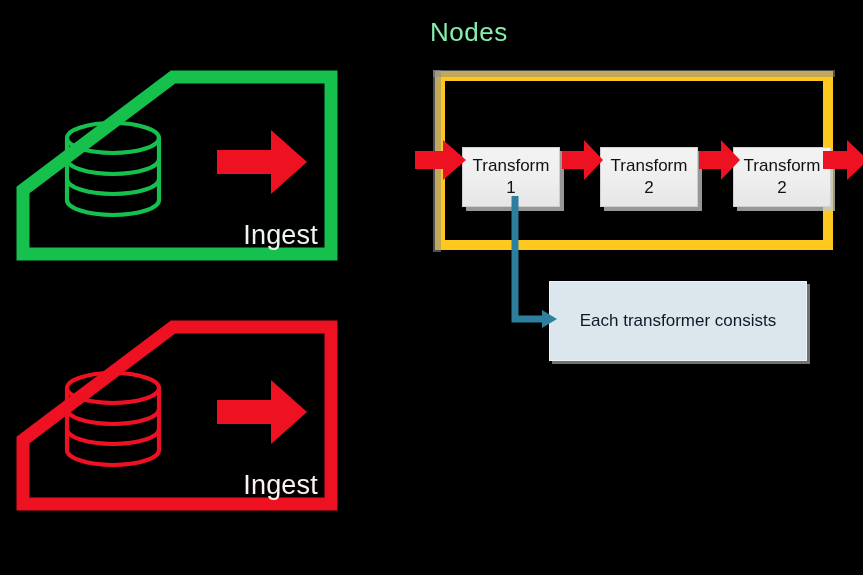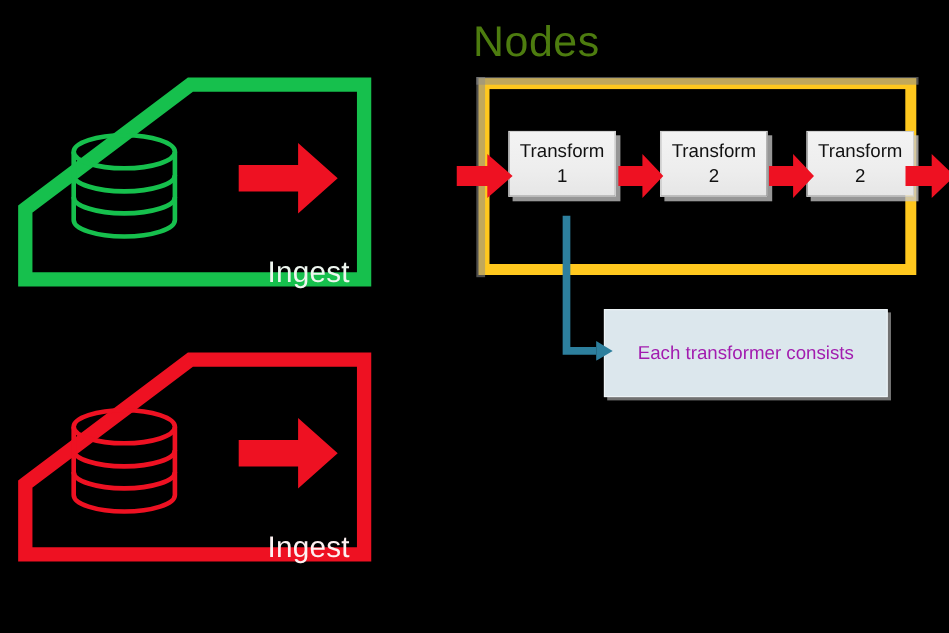--- a/index.html
+++ b/index.html
@@ -25,37 +25,37 @@
   .ingest-shape {
     position: absolute;
     inset: 0;
   }
   .ingest-shape svg {
     display: block;
   }
   .ingest-label {
     position: absolute;
     right: 22px;
-    bottom: 0;
+    bottom: 12px;
     font-size: 27px;
     font-weight: 400;
     letter-spacing: 0.2px;
     color: #f2f4f2;
     white-space: nowrap;
   }
   .ingest-label.green-tint { color: #eef6ef; }
   .ingest-label.red-tint   { color: #fdf1f1; }
 
   
   #nodes-title {
     position: absolute;
     left: 430px;
     top: 17px;
-    font-size: 39px;
-    color: #4d7c0f;
+    font-size: 26px;
+    color: #86efac;
     letter-spacing: 0.5px;
     white-space: nowrap;
   }
   #nodes-frame {
     position: absolute;
     left: 435px;
     top: 71px;
     width: 398px;
     height: 179px;
     border: 10px solid #ffc81e;
@@ -93,20 +93,21 @@
     box-sizing: border-box;
     box-shadow: 4px 4px 0 rgba(200,200,200,0.75);
     display: flex;
     flex-direction: column;
     align-items: center;
     justify-content: center;
     color: #111111;
     font-size: 17px;
     line-height: 1.28;
     z-index: 6;
+    margin-top: 28px;
   }
   .transform-box .tline { display: block; }
 
   
   .red-arrow {
     position: absolute;
     z-index: 7;
   }
   .red-arrow svg { display: block; }
 
@@ -127,21 +128,21 @@
     width: 258px;
     height: 80px;
     background: #dce7ed;
     border: 1px solid #eef4f7;
     box-sizing: border-box;
     box-shadow: 3px 3px 0 rgba(190,190,190,0.6);
     display: flex;
     flex-direction: column;
     align-items: center;
     justify-content: center;
-    color: #a21caf;
+    color: #0f172a;
     font-size: 17px;
     line-height: 1.5;
     text-align: center;
     z-index: 5;
   }
   #callout .cline { display: block; white-space: nowrap; }
 </style>
 </head>
 <body>
 

